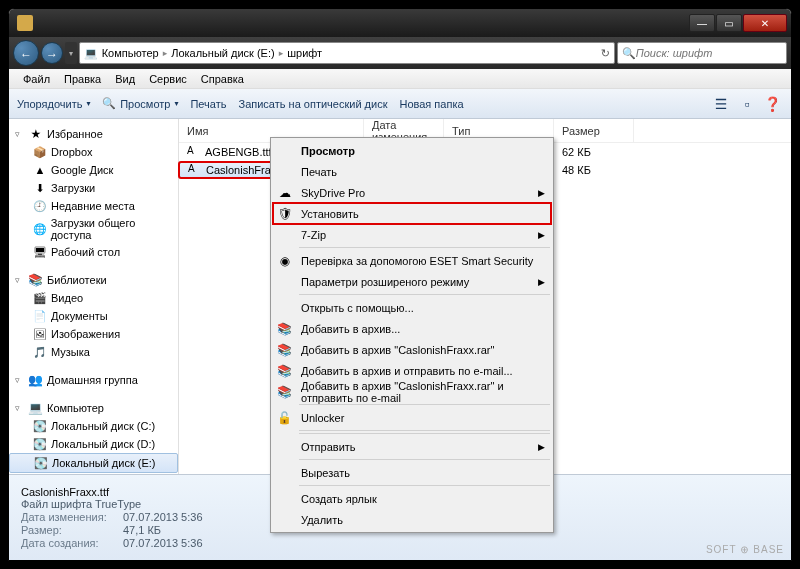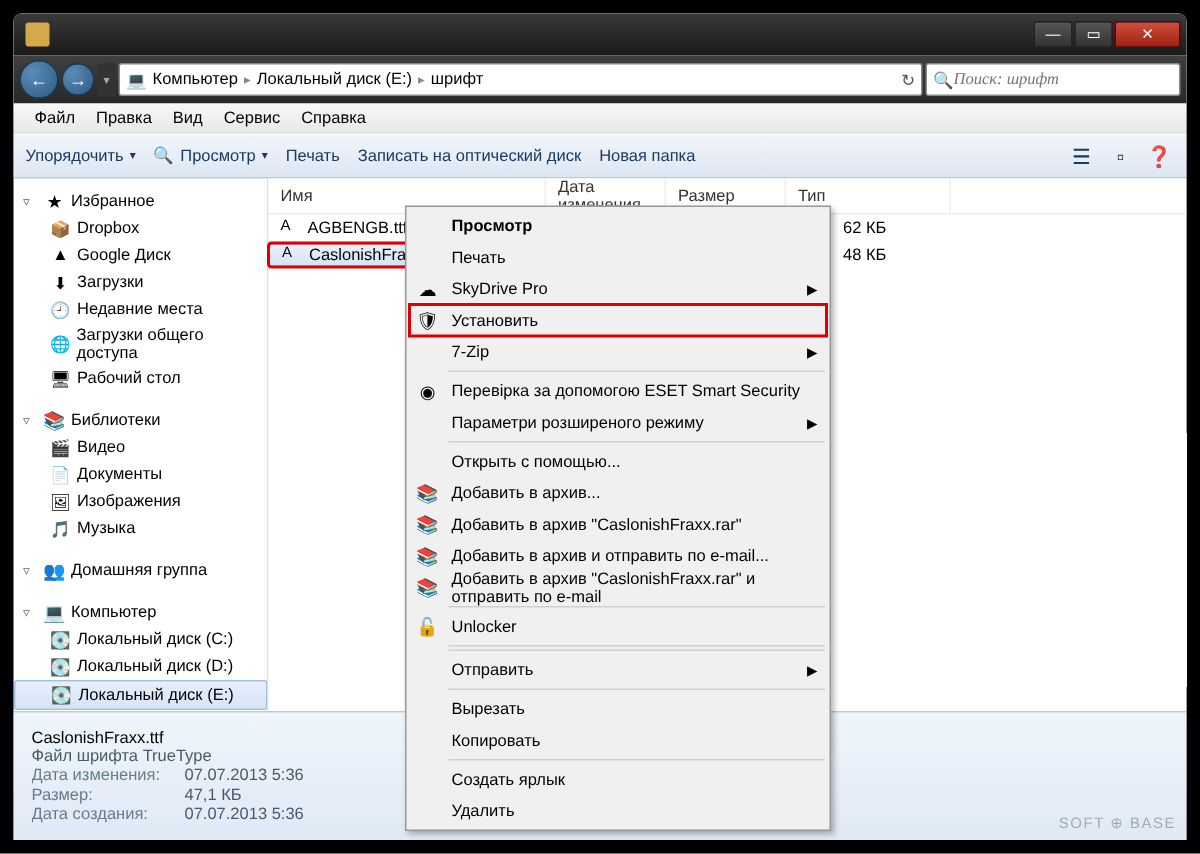--- a/index.html
+++ b/index.html
@@ -12,21 +12,21 @@
 .winbtn.close { width: 44px; background: linear-gradient(#d05040,#a02010); border-color: #601; }
 .addressbar { height: 32px; background: linear-gradient(#404040,#282828); display: flex; align-items: center; padding: 0 4px; gap: 2px; }
 .navbtn { width: 26px; height: 26px; border-radius: 50%; background: radial-gradient(circle at 30% 30%, #5a8db8, #2d5a80); border: 1px solid #1a3a50; display: flex; align-items: center; justify-content: center; color: #fff; font-size: 12px; cursor: pointer; }
 .navbtn.fwd { width: 22px; height: 22px; }
 .navdrop { width: 12px; height: 22px; background: #333; border-radius: 2px; color: #aaa; display: flex; align-items: center; justify-content: center; font-size: 8px; }
 .address { flex: 1; height: 22px; background: #fff; border: 1px solid #888; border-radius: 2px; display: flex; align-items: center; padding: 0 4px; gap: 4px; }
 .address .seg { color: #000; cursor: pointer; }
 .address .sep { color: #888; font-size: 9px; }
 .address .refresh { margin-left: auto; color: #555; cursor: pointer; }
 .search { width: 170px; height: 22px; background: #fff; border: 1px solid #888; border-radius: 2px; display: flex; align-items: center; padding: 0 4px; color: #888; }
-.search input { border: none; outline: none; flex: 1; font-style: italic; color: #888; font-family: Liberation Serif, serif; }
+.search input { border: none; outline: none; flex: 1; font-style: italic; color: #888; }
 .menubar { height: 20px; background: linear-gradient(#f8f8f8,#e8e8e8); display: flex; align-items: center; padding: 0 8px; gap: 2px; border-bottom: 1px solid #ddd; }
 .menubar span { padding: 2px 6px; cursor: pointer; }
 .toolbar { height: 30px; background: linear-gradient(#f2f6fb,#dce6f2); display: flex; align-items: center; padding: 0 8px; gap: 12px; border-bottom: 1px solid #c0cad6; color: #1a3a60; }
 .toolbar .tb { display: flex; align-items: center; gap: 4px; cursor: pointer; text-align: center; }
 .toolbar .tb .drop { font-size: 8px; }
 .toolbar .right { margin-left: auto; display: flex; gap: 6px; }
 .toolbar .ico { width: 20px; height: 20px; display: flex; align-items: center; justify-content: center; font-size: 14px; cursor: pointer; }
 .content { display: flex; height: 355px; }
 .sidebar { width: 170px; background: #fff; border-right: 1px solid #e0e0e0; overflow: auto; padding: 6px 0; }
 .sidebar .grp { margin-bottom: 10px; }
@@ -205,22 +205,22 @@
             <span class="iicon">💽</span>
             <span>Локальный диск (E:)</span>
           </div>
         </div>
 
     </div>
     <div class="main">
       <div class="cols">
         <div class="col c-name">Имя</div>
         <div class="col c-date">Дата изменения</div>
+        <div class="col c-type">Тип</div>
         <div class="col c-size">Размер</div>
-        <div class="col c-type">Тип</div>
       </div>
       <div class="files" id="files">
           <div class="filerow">
     <div class="cell c-name">
               <span class="ficon">A</span>
               <span>AGBENGB.ttf</span>
             </div>
     <div class="cell c-date">07.07.2013 5:36</div>
     <div class="cell c-type">Файл шрифта Tr...</div>
     <div class="cell c-size">62 КБ</div>
@@ -319,23 +319,20 @@
       <div class="sep"></div>
       <div class="sep"></div>
       <div class="mi">
         <span>Отправить</span>
         <span class="arrow">▶</span>
       </div>
       <div class="sep"></div>
       <div class="mi">
         <span>Вырезать</span>
       </div>
-      <div class="mi">
-        <span>Копировать</span>
-      </div>
       <div class="sep"></div>
       <div class="mi">
         <span>Создать ярлык</span>
       </div>
       <div class="mi">
         <span>Удалить</span>
       </div>
     </div>
 </div>
 

